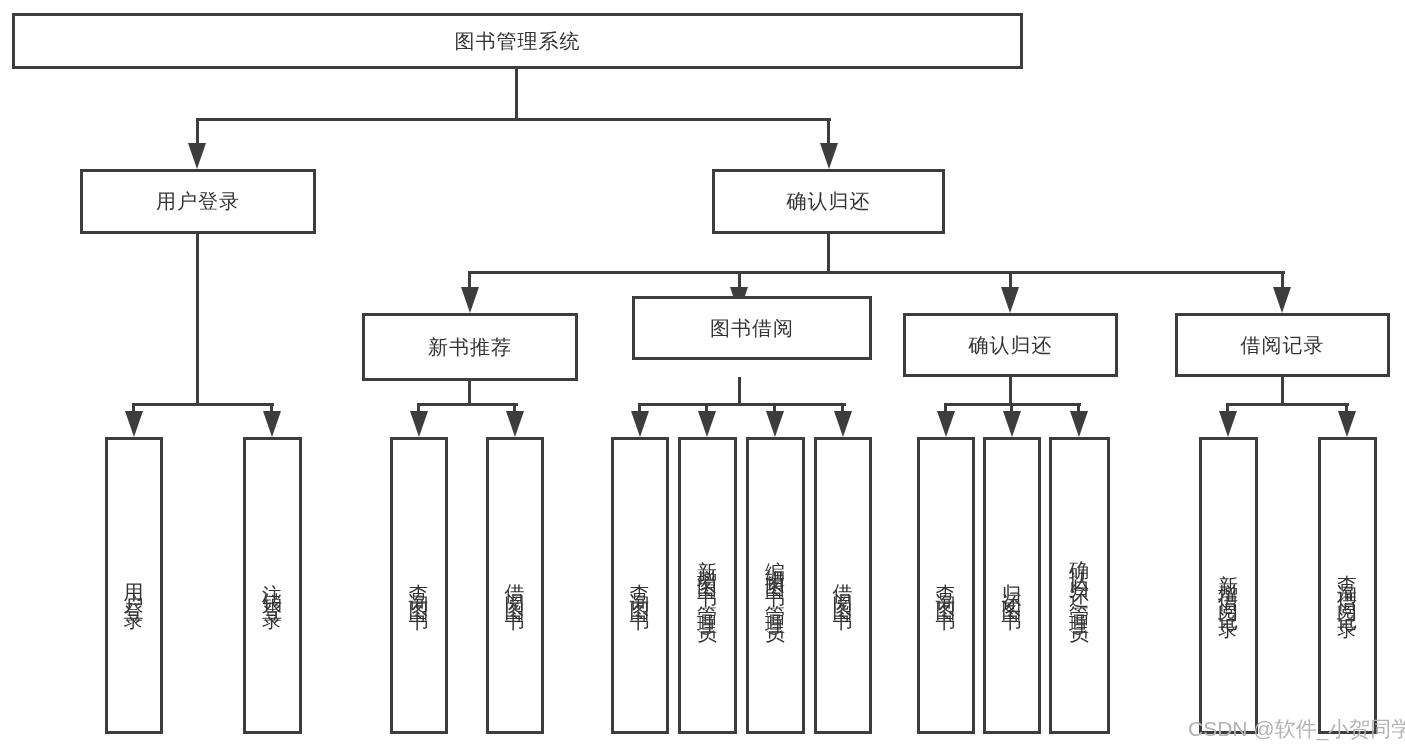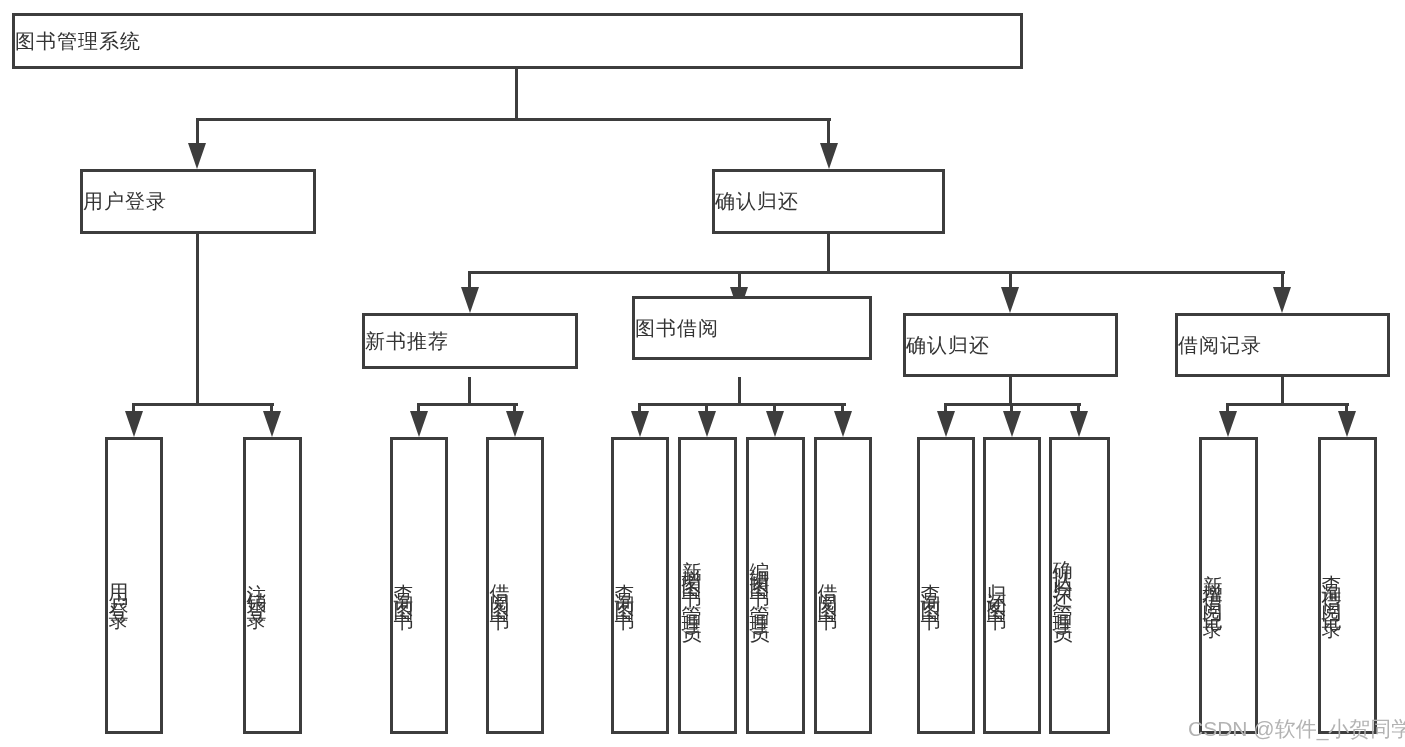--- a/index.html
+++ b/index.html
@@ -17,21 +17,21 @@
     background: var(--background);
     font-family: "Liberation Sans", sans-serif;
     overflow: hidden;
   }
   .box {
     position: absolute;
     background: #ffffff;
     border: 3px solid var(--line);
     display: flex;
     align-items: center;
-    justify-content: flex-start;
+    justify-content: center;
     color: var(--text);
     z-index: 2;
   }
   .box.h-label { font-size: 20px; letter-spacing: 1px; white-space: nowrap; }
   .box.v-label span {
     writing-mode: vertical-lr;
     text-orientation: mixed;
     font-size: 20px;
     line-height: 1.1;
     letter-spacing: 9px;
@@ -66,21 +66,21 @@
     <span>图书管理系统</span>
   </div>
 
   <div class="box h-label" style="left:80px;top:169px;width:236px;height:65px">
     <span>用户登录</span>
   </div>
   <div class="box h-label" style="left:712px;top:169px;width:233px;height:65px">
     <span>确认归还</span>
   </div>
 
-  <div class="box h-label" style="left:362px;top:313px;width:216px;height:56px">
+  <div class="box h-label" style="left:362px;top:313px;width:216px;height:68px">
     <span>新书推荐</span>
   </div>
   <div class="box h-label" style="left:632px;top:296px;width:240px;height:64px">
     <span>图书借阅</span>
   </div>
   <div class="box h-label" style="left:903px;top:313px;width:215px;height:64px">
     <span>确认归还</span>
   </div>
   <div class="box h-label" style="left:1175px;top:313px;width:215px;height:64px">
     <span>借阅记录</span>

